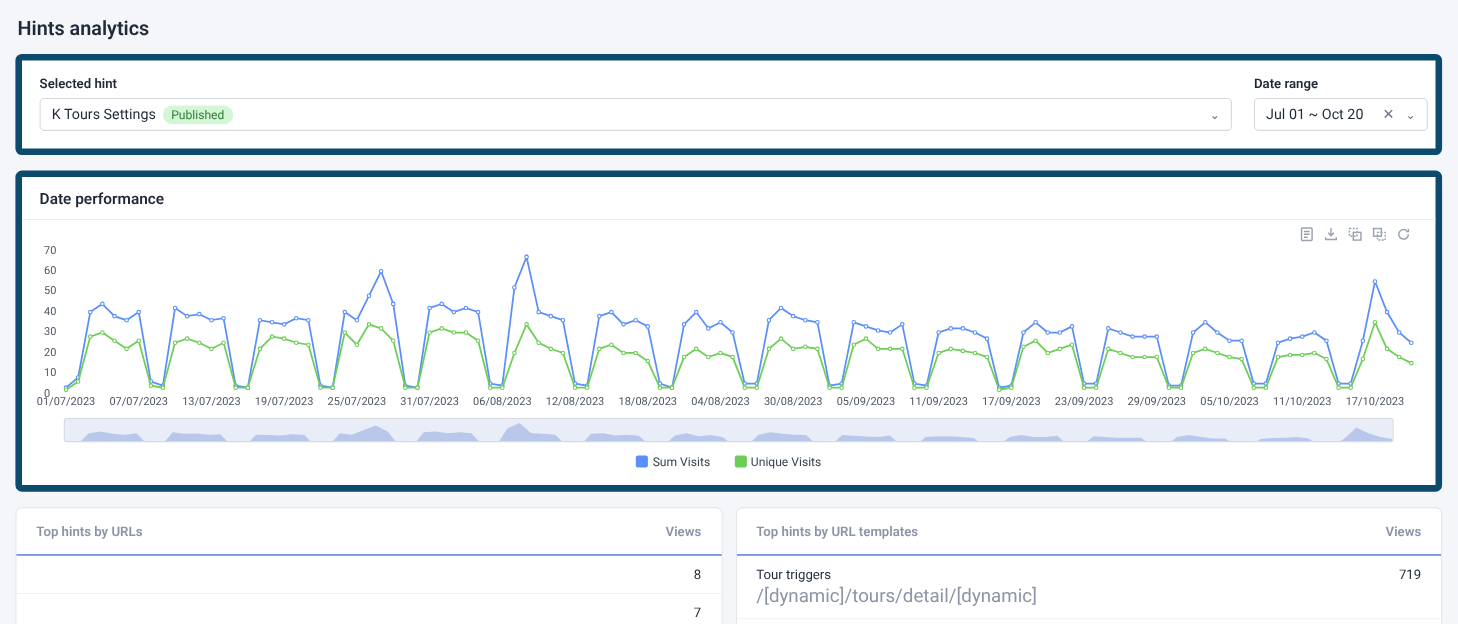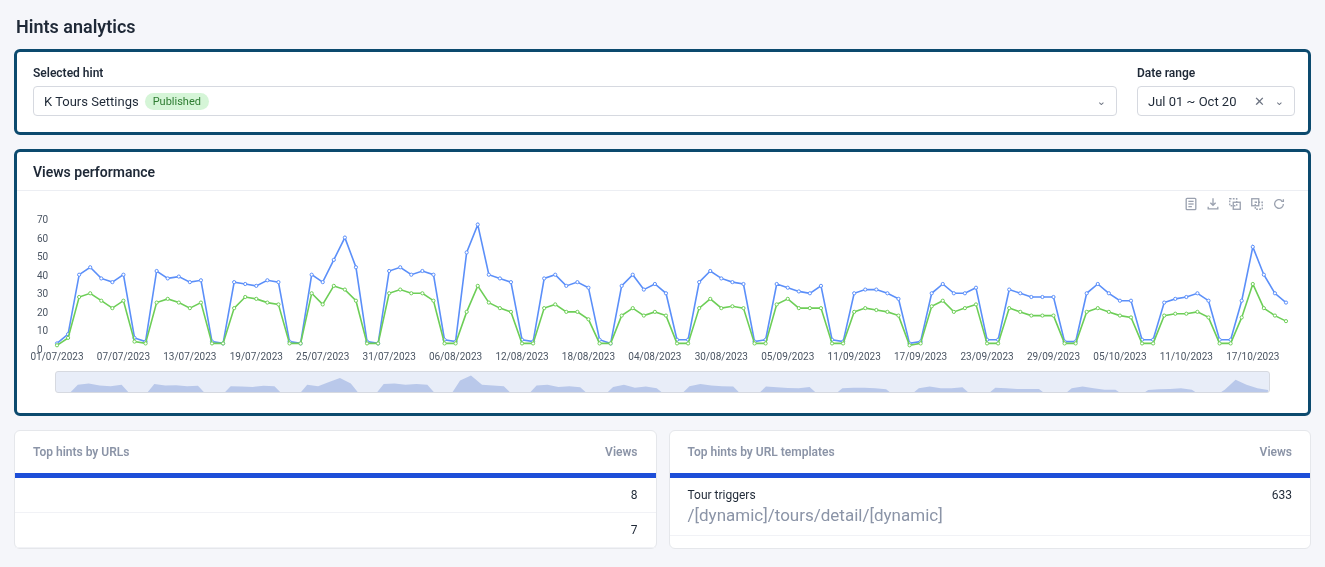--- a/index.html
+++ b/index.html
@@ -1,39 +1,39 @@
 <!DOCTYPE html>
 <html><head>
 <meta charset="utf-8">
 <style>
   *{box-sizing:border-box;margin:0;padding:0;}
   body{font-family:-apple-system,BlinkMacSystemFont,"Segoe UI",Roboto,Arial,sans-serif;background:#f5f6fa;color:#1f2937;font-size:13px;padding:12px 14px;width:1325px;}
   h1{font-size:18px;font-weight:600;margin:4px 2px 12px;}
-  .card{background:#fff;border:3px solid #0c4a6e;border-radius:6px;margin-bottom:14px;}
+  .card{background:#fff;border:6px solid #0c4a6e;border-radius:6px;margin-bottom:14px;}
   .filters{padding:14px 16px 16px 16px;display:flex;gap:20px;}
   .fgroup{display:flex;flex-direction:column;gap:6px;}
   .flabel{font-size:12px;font-weight:600;color:#1f2937;}
   .select{border:1px solid #d6d9e0;border-radius:4px;height:30px;display:flex;align-items:center;padding:0 10px;background:#fff;position:relative;cursor:pointer;}
   .hint-select{width:1084px;}
   .date-select{width:158px;gap:6px;justify-content:space-between;}
   .badge{background:#d5f5d7;color:#2e7d32;font-size:11px;padding:2px 8px;border-radius:10px;margin-left:6px;}
   .chev{color:#6b7280;font-size:11px;margin-left:auto;}
   .x{color:#6b7280;font-size:13px;padding:0 4px;}
   .section-head{padding:12px 16px 10px;font-size:14px;font-weight:600;border-bottom:1px solid #eceef3;}
   .chart-wrap{padding:8px 18px 12px 18px;position:relative;}
   .toolbar{position:absolute;right:22px;top:6px;display:flex;gap:8px;color:#9aa1af;}
   .toolbar span{cursor:pointer;font-size:14px;line-height:1;}
   .toolbar svg{width:14px;height:14px;stroke:#9aa1af;fill:none;stroke-width:1.5;}
   .legend{display:flex;justify-content:center;gap:22px;font-size:11px;color:#374151;padding:4px 0 2px;}
   .swatch{width:11px;height:11px;display:inline-block;border-radius:2px;margin-right:4px;vertical-align:-1px;}
   .brush{height:22px;background:linear-gradient(#e8edf8,#e8edf8);border:1px solid #d6d9e0;border-radius:3px;margin:6px 20px 8px 20px;position:relative;overflow:hidden;}
   .brush svg{position:absolute;inset:0;}
   .grid2{display:flex;gap:12px;}
   .half{flex:1;background:#fff;border:1px solid #e5e7eb;border-radius:6px;padding:0;}
-  .th{display:flex;justify-content:space-between;padding:14px 18px;font-size:12px;font-weight:600;color:#8b94a7;border-bottom:5px solid #1d4ed8;}
+  .th{display:flex;justify-content:space-between;padding:14px 18px;font-size:12px;font-weight:600;color:#8b94a7;border-bottom:1px solid #1d4ed8;}
   .tr{display:flex;justify-content:space-between;padding:10px 18px;border-bottom:1px solid #f1f2f6;font-size:12px;}
   .tr .sub{color:#8b94a7;font-size:17px;margin-top:3px;}
   .tickrow{display:flex;font-size:10px;color:#4b5563;margin-top:2px;position:relative;height:14px;}
   .tickrow span{position:absolute;transform:translateX(-50%);}
   .ytick{position:absolute;left:0;font-size:10px;color:#4b5563;transform:translateY(-50%);}
 </style>
 </head>
 <body>
 
 <h1>Hints analytics</h1>
@@ -53,21 +53,21 @@
       <span>Jul 01 ~ Oct 20</span>
       <span style="display:flex;gap:6px;align-items:center;">
         <span class="x">✕</span>
         <span class="chev">⌄</span>
       </span>
     </div>
   </div>
 </div>
 
 <div class="card">
-  <div class="section-head">Views performance</div>
+  <div class="section-head">Date performance</div>
   <div class="chart-wrap">
     <div class="toolbar">
       <span title="Data View"><svg viewBox="0 0 16 16">
             <rect x="2.5" y="1.5" width="11" height="13" rx="1"></rect>
             <line x1="5" y1="5" x2="11" y2="5"></line>
             <line x1="5" y1="8" x2="11" y2="8"></line>
             <line x1="5" y1="11" x2="9" y2="11"></line>
           </svg></span>
       <span title="Save as Image"><svg viewBox="0 0 16 16">
             <path d="M8 1.5v8M5 6.5l3 3 3-3"></path>
@@ -344,20 +344,24 @@
         <span style="left: 81.0811%;">29/09/2023</span>
         <span style="left: 86.4865%;">05/10/2023</span>
         <span style="left: 91.8919%;">11/10/2023</span>
         <span style="left: 97.2973%;">17/10/2023</span>
       </div>
     <div class="brush">
       <svg id="brushsvg" preserveAspectRatio="none" viewBox="0 0 1000 22">
           <path d="M0 22 L0.0 21.1 L9.0 19.7 L18.0 10.6 L27.0 9.4 L36.0 11.1 L45.0 11.7 L54.1 10.6 L63.1 20.3 L72.1 20.9 L81.1 10.0 L90.1 11.1 L99.1 10.9 L108.1 11.7 L117.1 11.4 L126.1 20.9 L135.1 21.1 L144.1 11.7 L153.2 12.0 L162.2 12.3 L171.2 11.4 L180.2 11.7 L189.2 20.9 L198.2 21.1 L207.2 10.6 L216.2 11.7 L225.2 8.3 L234.2 4.9 L243.2 9.4 L252.3 20.9 L261.3 21.1 L270.3 10.0 L279.3 9.4 L288.3 10.6 L297.3 10.0 L306.3 10.6 L315.3 20.6 L324.3 20.9 L333.3 7.1 L342.3 2.9 L351.4 10.6 L360.4 11.1 L369.4 11.7 L378.4 20.6 L387.4 20.9 L396.4 11.1 L405.4 10.6 L414.4 12.3 L423.4 11.7 L432.4 12.6 L441.4 20.6 L450.5 21.1 L459.5 12.3 L468.5 10.6 L477.5 12.9 L486.5 12.0 L495.5 13.4 L504.5 20.6 L513.5 20.6 L522.5 11.7 L531.5 10.0 L540.5 11.1 L549.5 11.7 L558.6 12.0 L567.6 20.9 L576.6 20.6 L585.6 12.0 L594.6 12.6 L603.6 13.1 L612.6 13.4 L621.6 12.3 L630.6 20.6 L639.6 20.9 L648.6 13.4 L657.7 12.9 L666.7 12.9 L675.7 13.4 L684.7 14.3 L693.7 21.1 L702.7 20.9 L711.7 13.4 L720.7 12.0 L729.7 13.4 L738.7 13.4 L747.7 12.6 L756.8 20.6 L765.8 20.6 L774.8 12.9 L783.8 13.4 L792.8 14.0 L801.8 14.0 L810.8 14.0 L819.8 20.9 L828.8 20.9 L837.8 13.4 L846.8 12.0 L855.9 13.4 L864.9 14.6 L873.9 14.6 L882.9 20.6 L891.9 20.6 L900.9 14.9 L909.9 14.3 L918.9 14.0 L927.9 13.4 L936.9 14.6 L945.9 20.6 L955.0 20.6 L964.0 14.6 L973.0 6.3 L982.0 10.6 L991.0 13.4 L1000.0 14.9 L1000 22 Z" fill="#b9c8ea" stroke="none"></path>
         </svg>
     </div>
+    <div class="legend">
+      <span><span class="swatch" id="sw1" style="background: rgb(91, 143, 249);"></span><span>Sum Visits</span></span>
+      <span><span class="swatch" id="sw2" style="background: rgb(109, 206, 87);"></span><span>Unique Visits</span></span>
+    </div>
   </div>
 </div>
 
 <div class="grid2">
   <div class="half">
     <div class="th">
       <span>Top hints by URLs</span>
       <span>Views</span>
     </div>
     <div id="urlrows">
@@ -381,17 +385,17 @@
     <div class="th">
       <span>Top hints by URL templates</span>
       <span>Views</span>
     </div>
     <div id="tmplrows">
         <div class="tr">
           <div>
             <div>Tour triggers</div>
             <div class="sub">/[dynamic]/tours/detail/[dynamic]</div>
           </div>
-          <div>633</div>
+          <div>719</div>
         </div>
       </div>
   </div>
 </div>
 
 </body></html>

